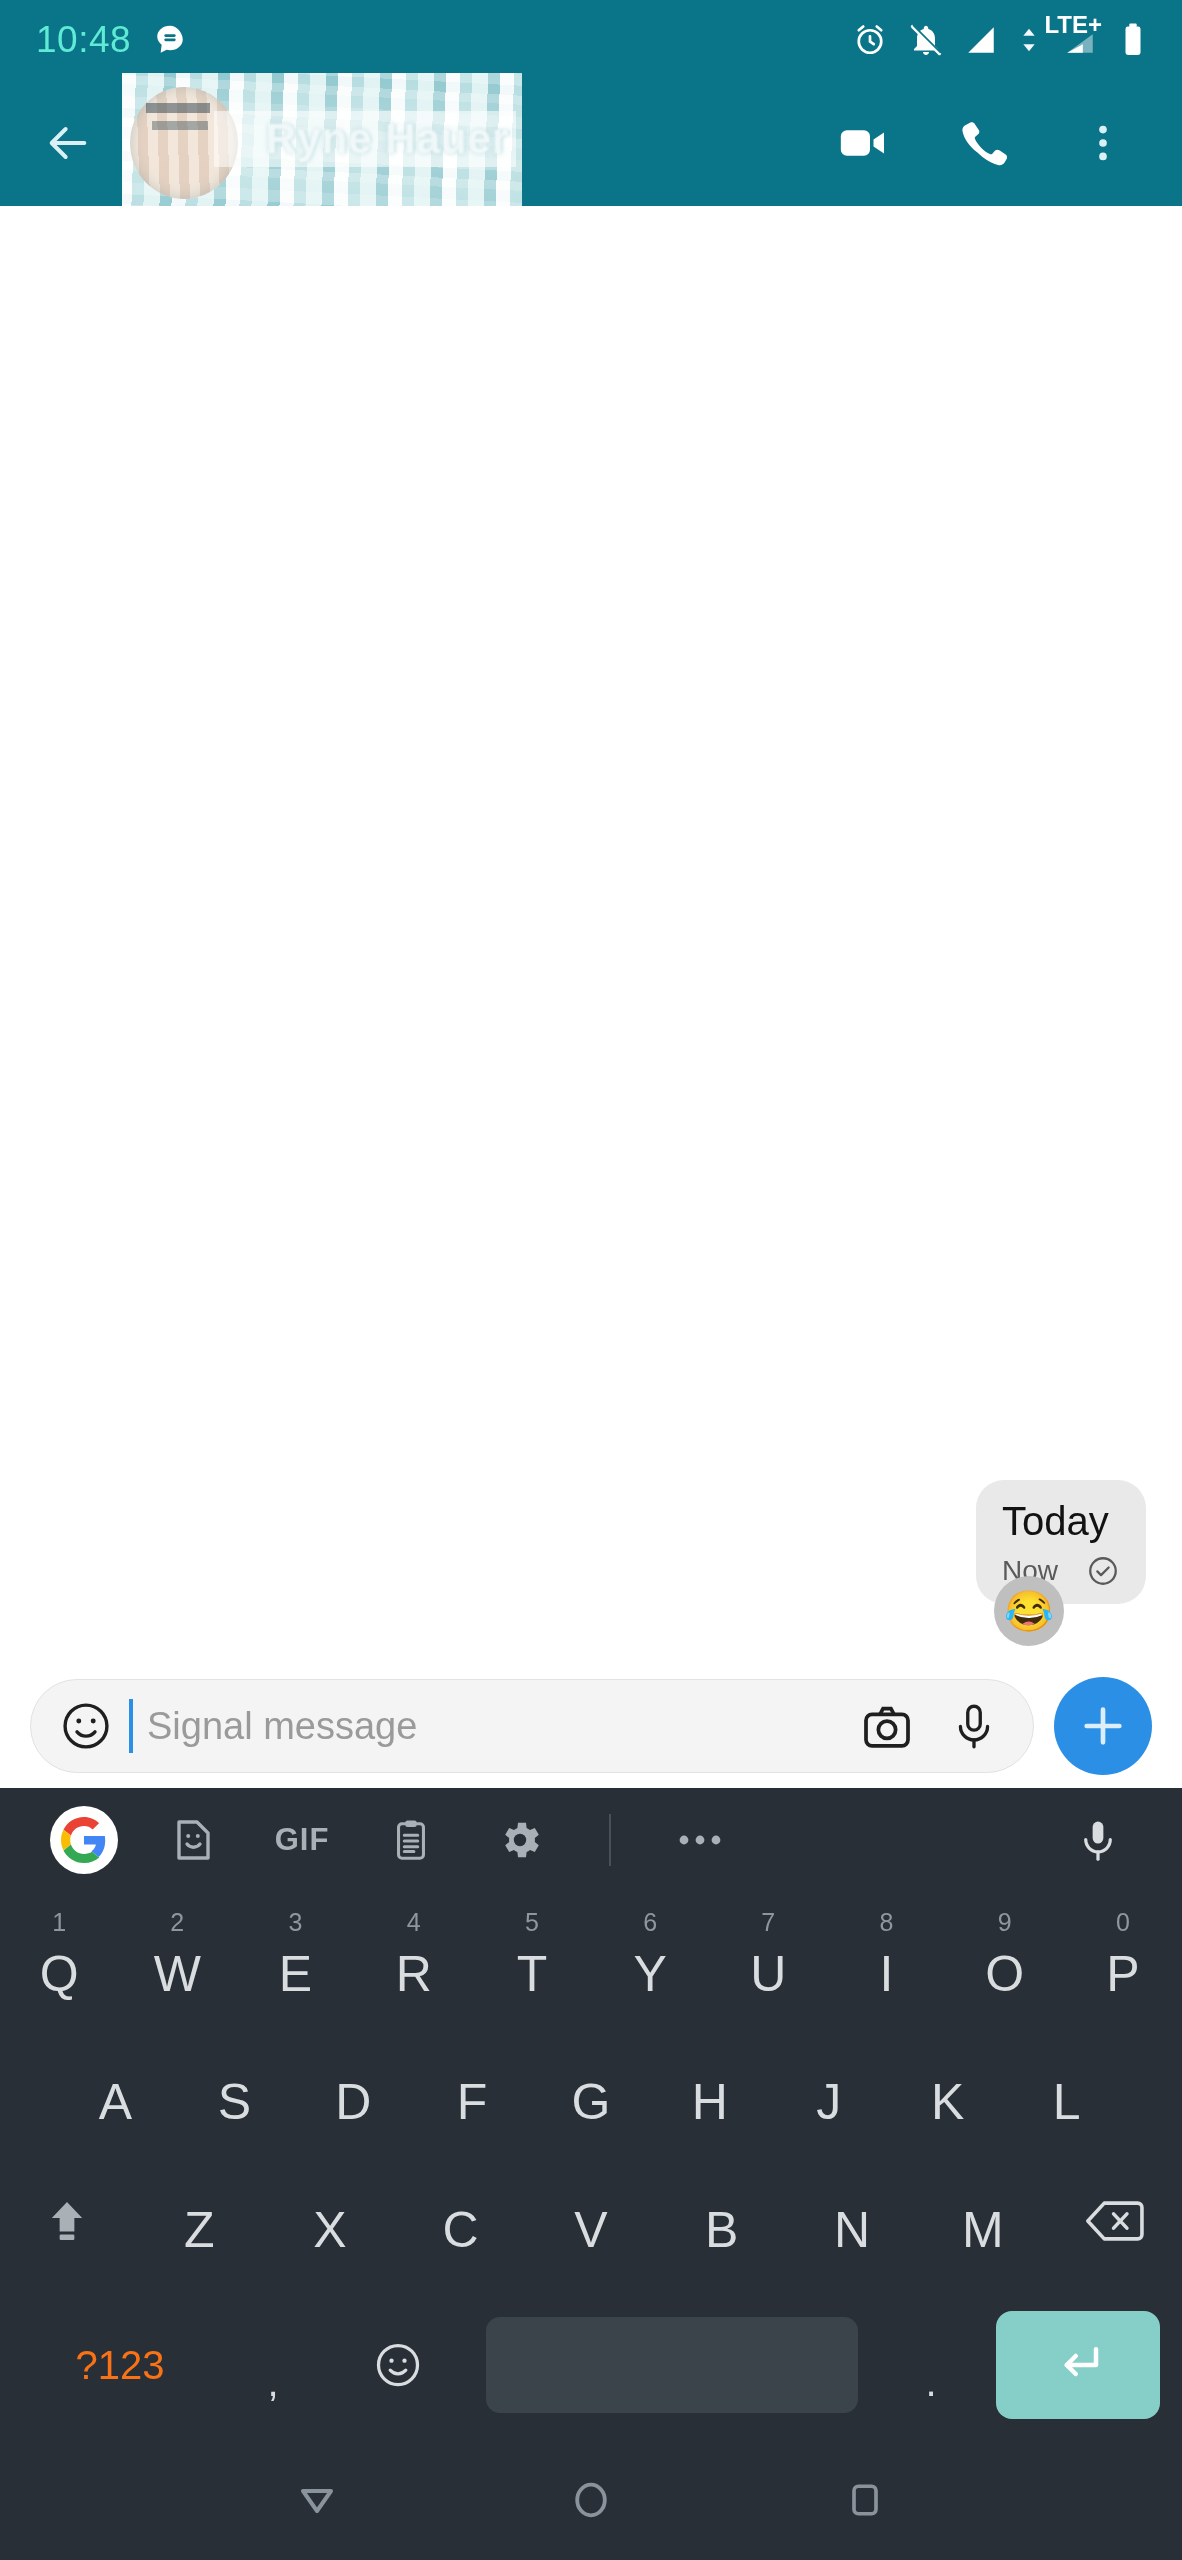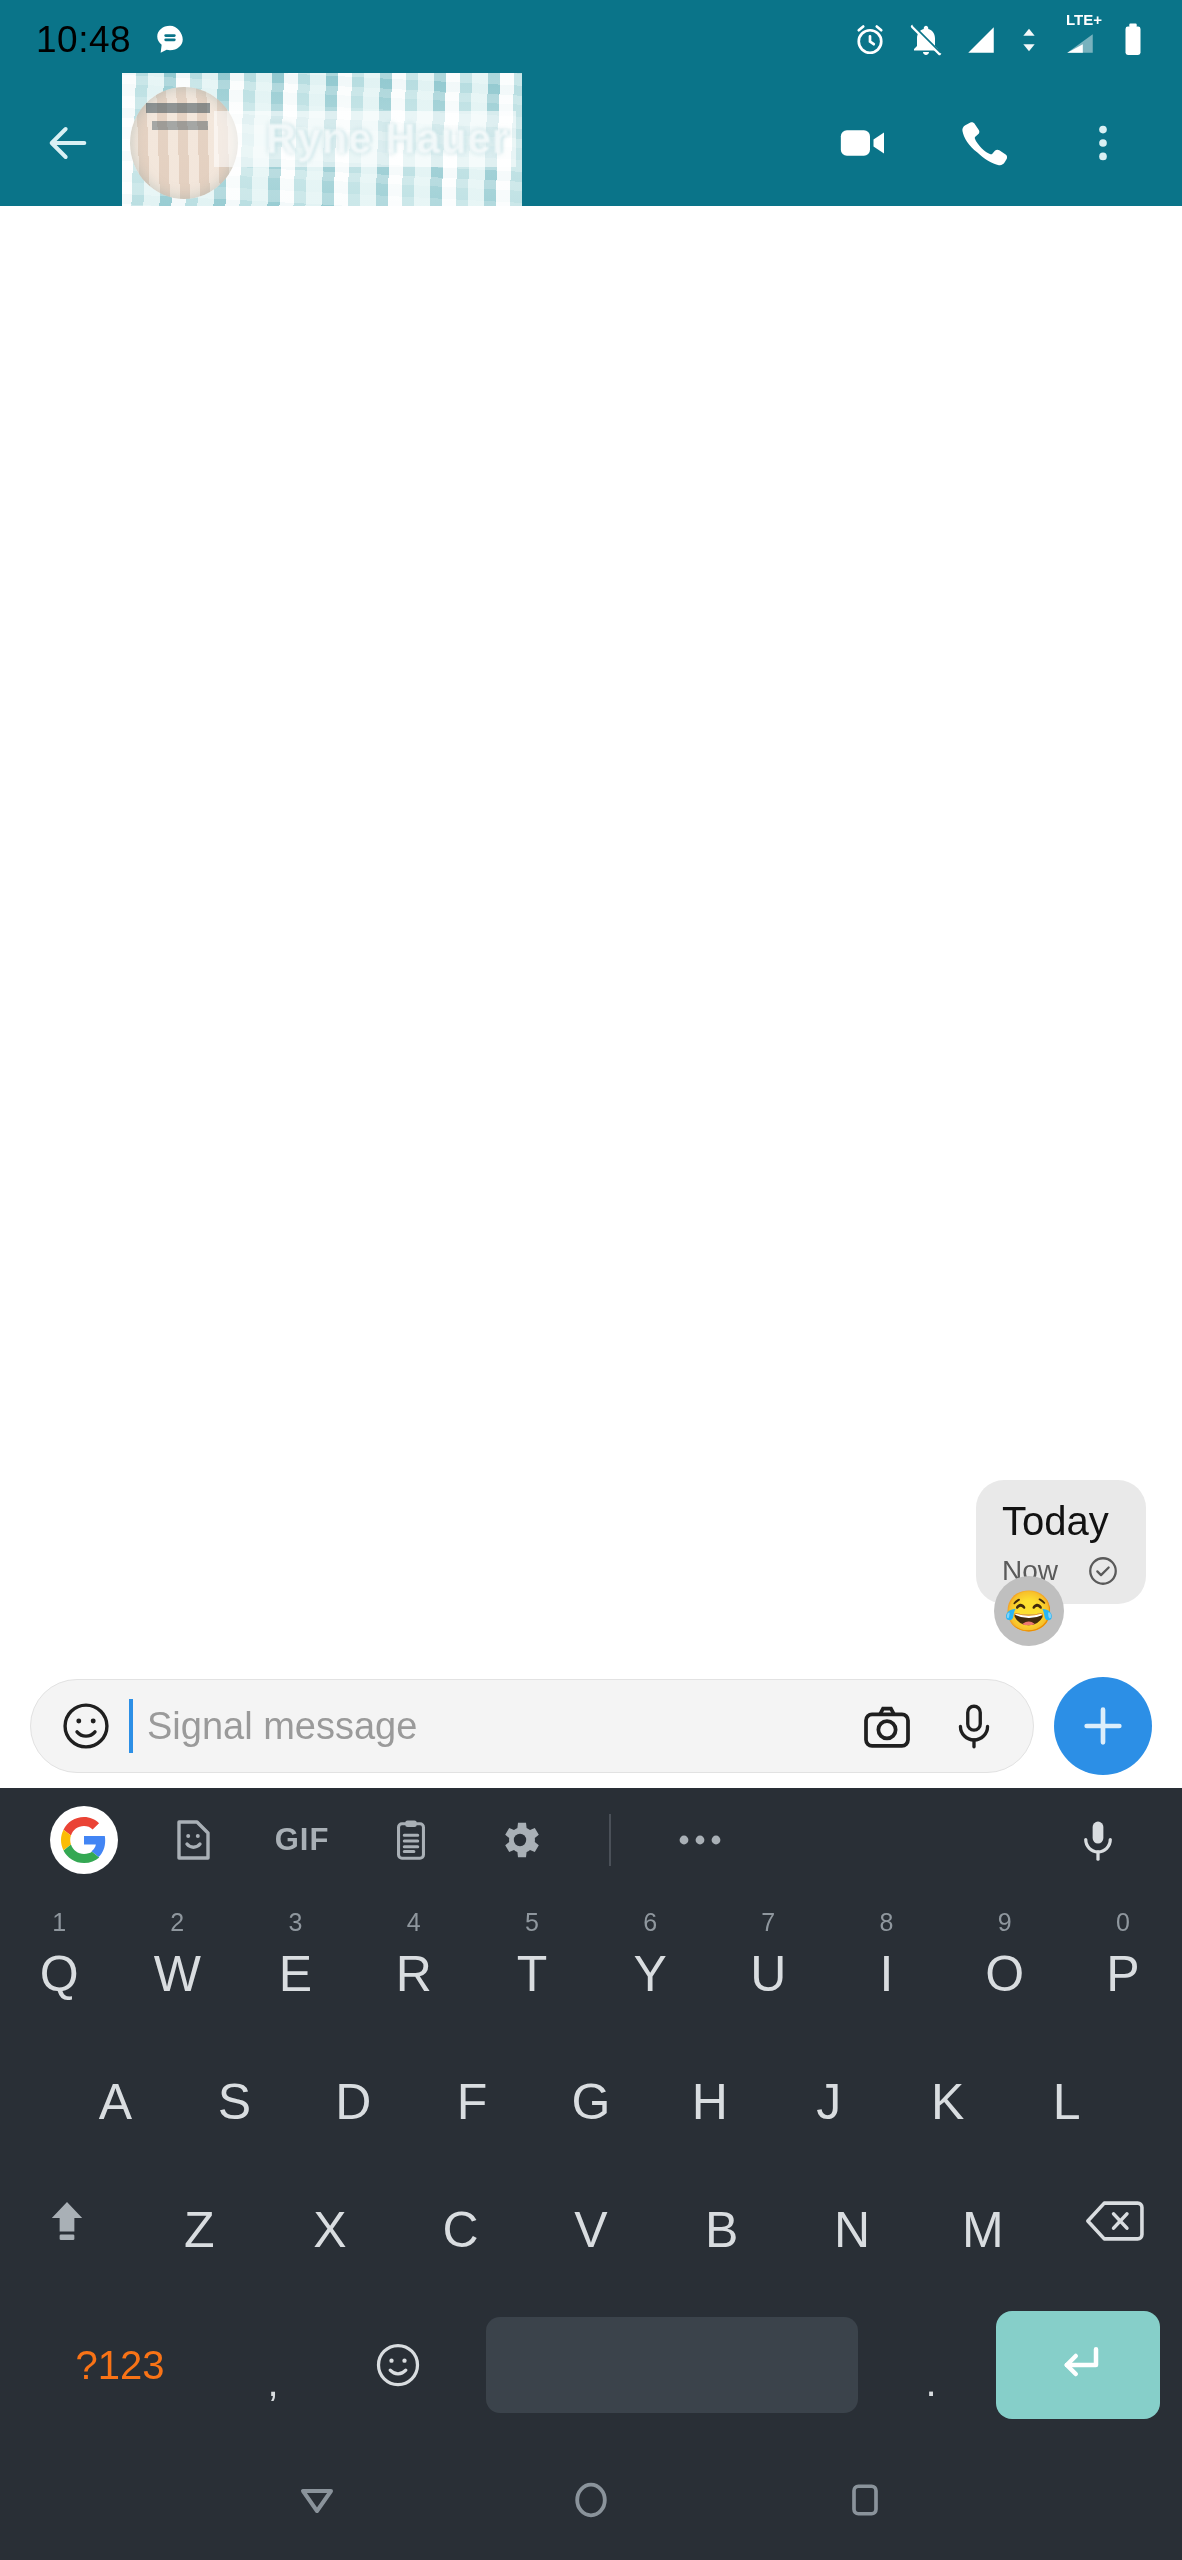--- a/index.html
+++ b/index.html
@@ -11,21 +11,21 @@
   }
   #app { position: relative; width: 1182px; height: 2560px; display: flex; flex-direction: column; }
 
   
   .statusbar {
     height: 80px; background: #0A7489;
     display: flex; align-items: center;
     padding: 0 36px; flex: 0 0 auto;
   }
   .sb-left { display: flex; align-items: center; gap: 22px; }
-  .sb-clock { color: #000000; font-size: 37px; letter-spacing: .5px; }
+  .sb-clock { color: #5eead4; font-size: 37px; letter-spacing: .5px; }
   .sb-right { margin-left: auto; display: flex; align-items: center; gap: 20px; }
   .sb-icon { display: flex; align-items: center; justify-content: center; }
 
   
   .appbar {
     height: 126px; background: #0A7489;
     display: flex; align-items: center;
     padding: 0 30px; flex: 0 0 auto; position: relative;
   }
   .back-btn { width: 76px; height: 76px; display:flex; align-items:center; justify-content:center; }
@@ -211,21 +211,21 @@
         <svg width="22" height="34" viewBox="0 0 12 24">
           <path d="M6 4l4 5H2z" fill="#fff" opacity=".95"></path>
           <path d="M6 20l-4-5h8z" fill="#fff" opacity=".95"></path>
         </svg>
       </div>
       <div class="sb-icon" style="position:relative;">
         <svg width="40" height="34" viewBox="0 0 24 24">
           <path d="M21 8v13H3z" fill="#fff" opacity=".45"></path>
           <path d="M14 15v6H3z" fill="#fff"></path>
         </svg>
-        <span style="position:absolute;top:-12px;right:-2px;color:#fff;font-size:15px;font-weight:bold;">LTE+</span>
+        <span style="position:absolute;top:-12px;right:-2px;color:#fff;font-size:24px;font-weight:bold;">LTE+</span>
       </div>
       <div class="sb-icon">
         <svg width="26" height="36" viewBox="0 0 14 24">
           <rect x="4.5" y="1" width="5" height="2.4" rx=".8" fill="#fff"></rect>
           <rect x="2" y="3" width="10" height="19" rx="1.6" fill="#fff"></rect>
         </svg>
       </div>
     </div>
   </div>
 

